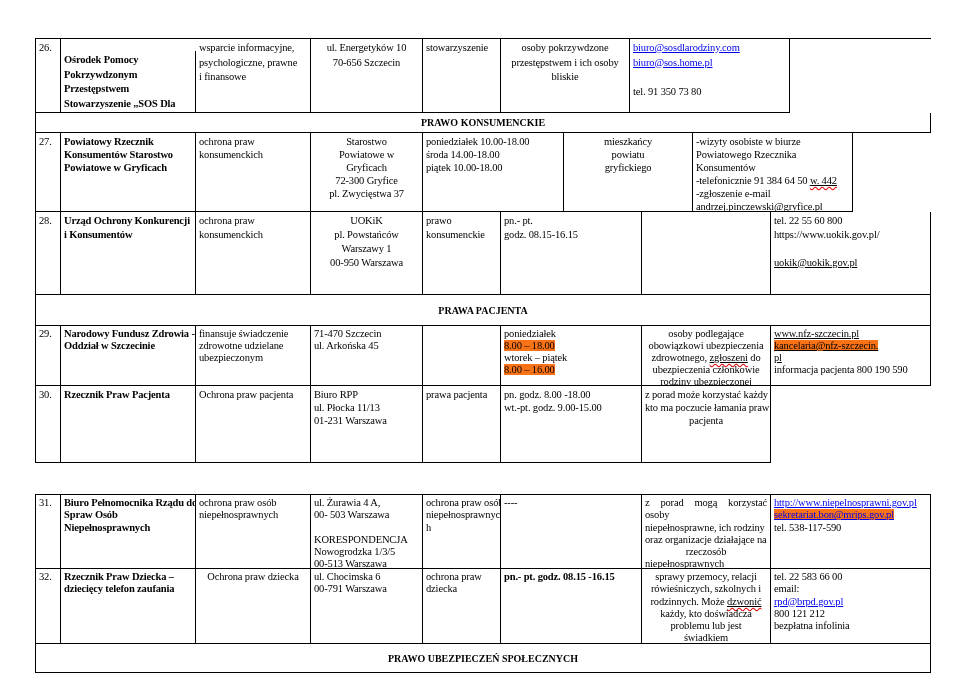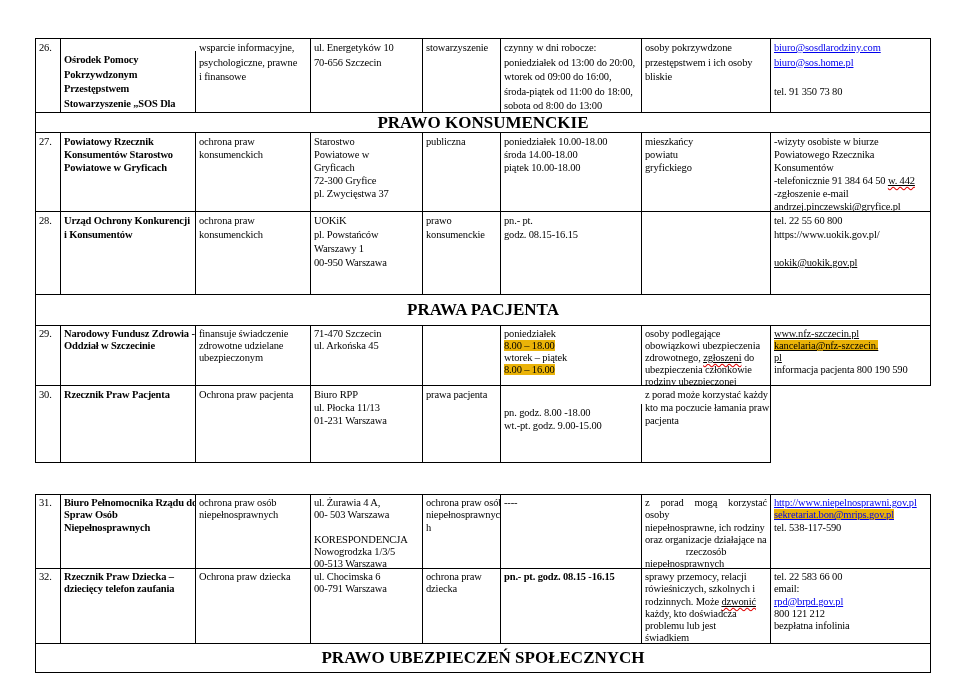--- a/index.html
+++ b/index.html
@@ -15,37 +15,37 @@
     box-sizing:content-box;
   }
   .entry-row{display:flex;box-sizing:border-box;}
   .cell{
     box-sizing:border-box;
     border-right:1px solid #000;
     border-bottom:1px solid #000;
     padding:2px 3px 1px 3px;
     overflow:hidden;
   }
-  .cell.a-c{}
+  .cell.a-c{text-align:center;}
   .cell.a-l{text-align:left;}
   .cell.a-j{text-align:justify;}
   .cell.bold{font-weight:bold;}
   .ln{white-space:nowrap;}
   .cell.a-j .ln{white-space:normal;}
   .ln.sb{display:flex;justify-content:center;white-space:nowrap;}
   .section-row{
     box-sizing:border-box;
     border-right:1px solid #000;
     border-bottom:1px solid #000;
     display:flex;align-items:center;justify-content:center;
-    font-weight:bold;font-size:17px;letter-spacing:0;
+    font-weight:bold;font-size:10px;letter-spacing:0;
   }
   .u{text-decoration:underline;}
   .blue{color:#0000ee;}
-  .hl{background:#eab308;font-family:Liberation Serif, serif;}
+  .hl{background:#f97316;font-family:Liberation Serif, serif;}
   .sq{text-decoration:underline wavy #e00000;text-underline-offset:2px;}
 </style>
 </head>
 <body>
 
 <div class="canvas">
   <div class="tbl" style="left: 35px; top: 38px; width: 895px;">
       <div class="entry-row" style="height: 74px;">
         <div class="cell a-l" style="width: 25px; line-height: 14.5px;">
           <div class="ln">26.</div>
@@ -62,27 +62,20 @@
           <div class="ln">psychologiczne, prawne</div>
           <div class="ln">i finansowe</div>
         </div>
         <div class="cell a-c" style="width: 112px; line-height: 14.5px;">
           <div class="ln">ul. Energetyków 10</div>
           <div class="ln">70-656 Szczecin</div>
         </div>
         <div class="cell a-l" style="width: 78px; line-height: 14.5px;">
           <div class="ln">stowarzyszenie</div>
         </div>
-        <div class="cell a-l" style="width: 141px; line-height: 14.5px;">
-          <div class="ln">czynny w dni robocze:</div>
-          <div class="ln">poniedziałek od 13:00 do 20:00,</div>
-          <div class="ln">wtorek od 09:00 do 16:00,</div>
-          <div class="ln">środa-piątek od 11:00 do 18:00,</div>
-          <div class="ln">sobota od 8:00 do 13:00</div>
-        </div>
         <div class="cell a-c" style="width: 129px; line-height: 14.5px;">
           <div class="ln">osoby pokrzywdzone</div>
           <div class="ln">przestępstwem i ich osoby</div>
           <div class="ln">bliskie</div>
         </div>
         <div class="cell a-l" style="width: 160px; line-height: 14.5px;">
           <div class="ln"><span class="u blue">biuro@sosdlarodziny.com</span></div>
           <div class="ln"><span class="u blue">biuro@sos.home.pl</span></div>
           <div class="ln">&nbsp;</div>
           <div class="ln">tel. 91 350 73 80</div>
@@ -103,23 +96,20 @@
         <div class="cell a-l" style="width: 115px; line-height: 13px;">
           <div class="ln">ochrona praw</div>
           <div class="ln">konsumenckich</div>
         </div>
         <div class="cell a-c" style="width: 112px; line-height: 13px;">
           <div class="ln">Starostwo</div>
           <div class="ln">Powiatowe w</div>
           <div class="ln">Gryficach</div>
           <div class="ln">72-300 Gryfice</div>
           <div class="ln">pl. Zwycięstwa 37</div>
-        </div>
-        <div class="cell a-l" style="width: 78px; line-height: 13px;">
-          <div class="ln">publiczna</div>
         </div>
         <div class="cell a-l" style="width: 141px; line-height: 13px;">
           <div class="ln">poniedziałek 10.00-18.00</div>
           <div class="ln">środa 14.00-18.00</div>
           <div class="ln">piątek 10.00-18.00</div>
         </div>
         <div class="cell a-c" style="width: 129px; line-height: 13px;">
           <div class="ln">mieszkańcy</div>
           <div class="ln">powiatu</div>
           <div class="ln">gryfickiego</div>
@@ -219,21 +209,21 @@
           <div class="ln">Ochrona praw pacjenta</div>
         </div>
         <div class="cell a-l" style="width: 112px; line-height: 13px;">
           <div class="ln">Biuro RPP</div>
           <div class="ln">ul. Płocka 11/13</div>
           <div class="ln">01-231 Warszawa</div>
         </div>
         <div class="cell a-l" style="width: 78px; line-height: 13px;">
           <div class="ln">prawa pacjenta</div>
         </div>
-        <div class="cell a-l" style="width: 141px; line-height: 13px; margin-top: 18px;">
+        <div class="cell a-l" style="width: 141px; line-height: 13px;">
           <div class="ln">pn. godz. 8.00 -18.00</div>
           <div class="ln">wt.-pt. godz. 9.00-15.00</div>
         </div>
         <div class="cell a-c" style="width: 129px; line-height: 13px;">
           <div class="ln">z porad może korzystać każdy</div>
           <div class="ln">kto ma poczucie łamania praw</div>
           <div class="ln">pacjenta</div>
         </div>
       </div>
     </div>
@@ -284,21 +274,21 @@
         </div>
       </div>
       <div class="entry-row" style="height: 75px;">
         <div class="cell a-l" style="width: 25px; line-height: 12.3px;">
           <div class="ln">32.</div>
         </div>
         <div class="cell a-l bold" style="width: 135px; line-height: 12.3px;">
           <div class="ln">Rzecznik Praw Dziecka –</div>
           <div class="ln">dziecięcy telefon zaufania</div>
         </div>
-        <div class="cell a-l" style="width: 115px; line-height: 12.3px;">
+        <div class="cell a-l" style="width: 115px; line-height: 12.3px; text-align: center;">
           <div class="ln">Ochrona praw dziecka</div>
         </div>
         <div class="cell a-l" style="width: 112px; line-height: 12.3px;">
           <div class="ln">ul. Chocimska 6</div>
           <div class="ln">00-791 Warszawa</div>
         </div>
         <div class="cell a-l" style="width: 78px; line-height: 12.3px;">
           <div class="ln">ochrona praw</div>
           <div class="ln">dziecka</div>
         </div>

